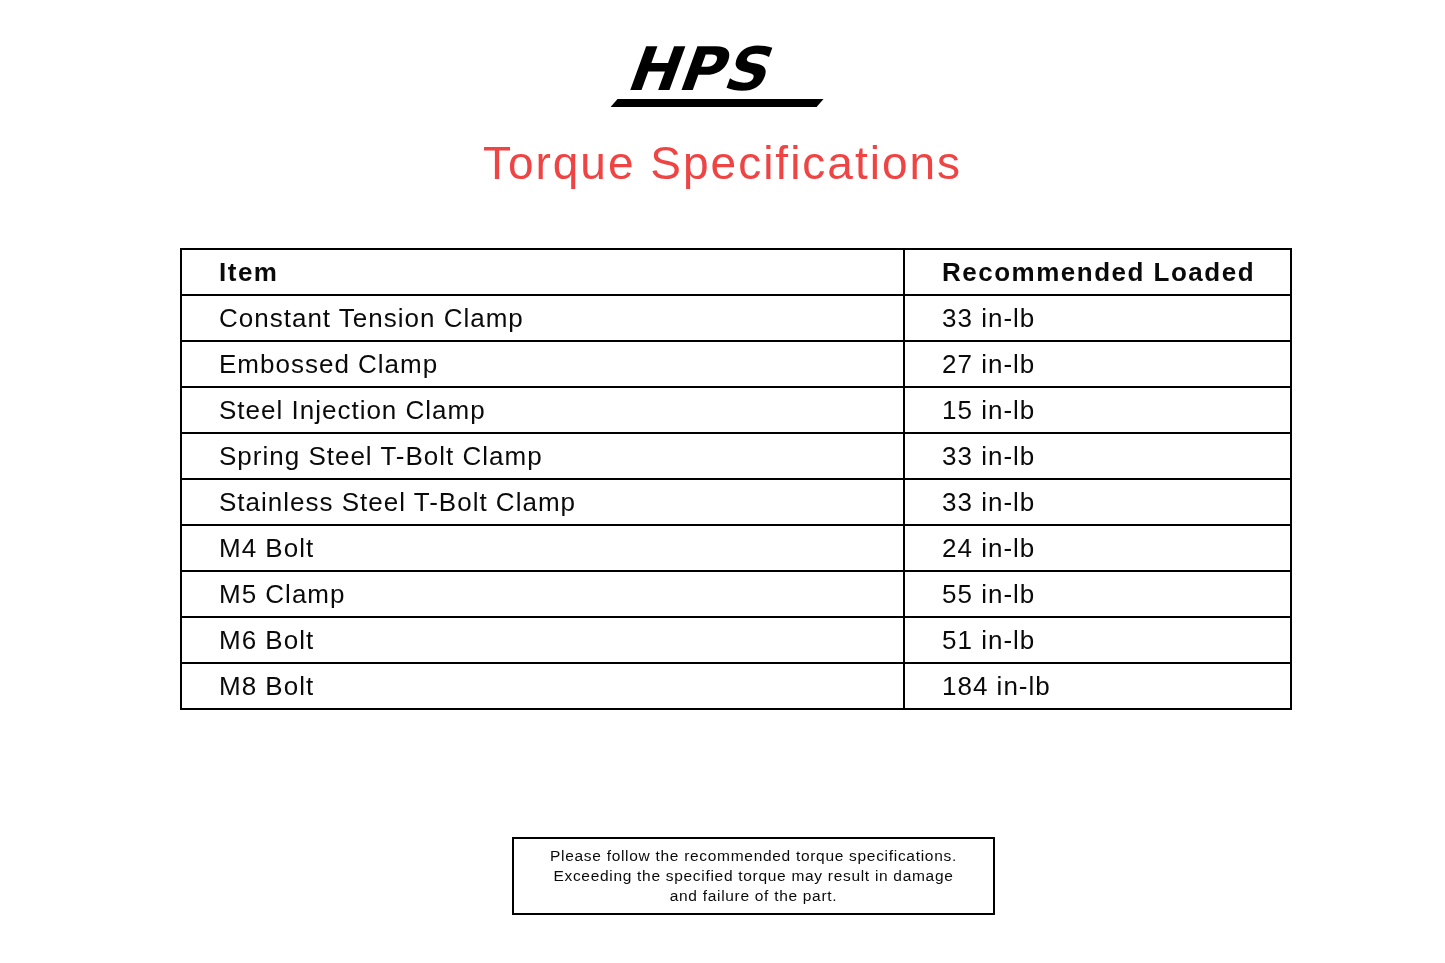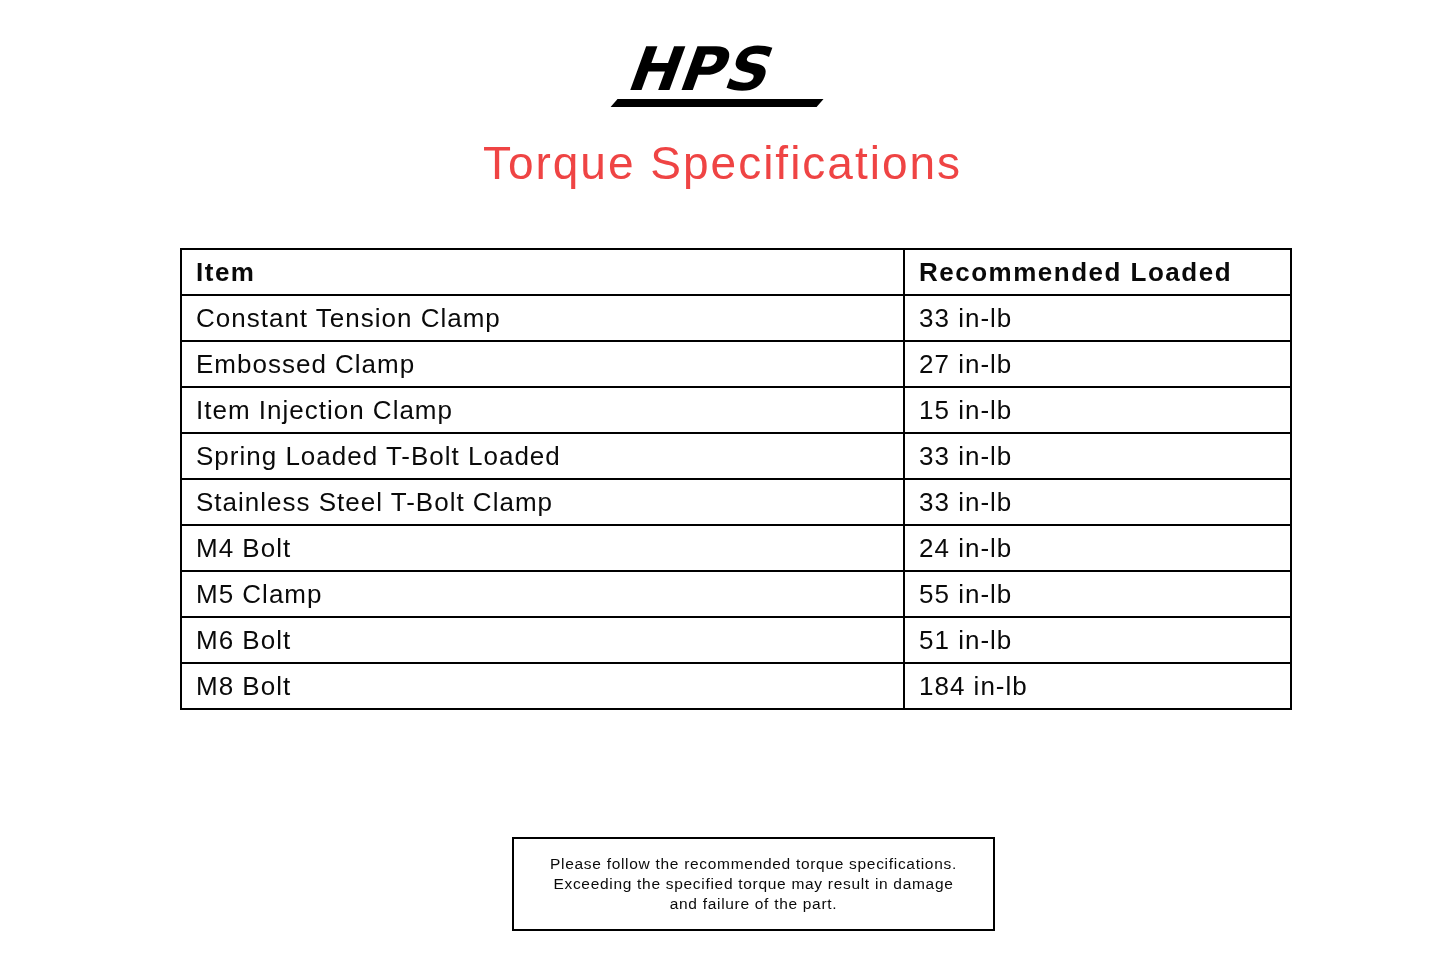--- a/index.html
+++ b/index.html
@@ -42,42 +42,42 @@
     top: 248px;
     width: 1110px;
     border-collapse: collapse;
     table-layout: fixed;
     background: #ffffff;
   }
   table.spec-table th,
   table.spec-table td {
     border: 2px solid #000000;
     height: 46px;
-    padding: 0 10px 0 14px;
+    padding: 0 10px 0 37px;
     vertical-align: middle;
     text-align: left;
     font-size: 26px;
     letter-spacing: 1px;
     color: #0a0a0a;
     white-space: nowrap;
     overflow: hidden;
   }
   table.spec-table th {
     font-weight: 700;
     font-size: 26px;
     letter-spacing: 1.5px;
   }
 
   
   .note-box {
     position: absolute;
     left: 512px;
     top: 837px;
     width: 483px;
-    height: 94px;
+    height: 78px;
     border: 2px solid #000000;
     display: flex;
     flex-direction: column;
     justify-content: center;
     align-items: center;
     background: #ffffff;
   }
   .note-line {
     font-size: 15.5px;
     line-height: 20px;
@@ -117,25 +117,25 @@
     <tbody>
       <tr>
         <td>Constant Tension Clamp</td>
         <td>33 in-lb</td>
       </tr>
       <tr>
         <td>Embossed Clamp</td>
         <td>27 in-lb</td>
       </tr>
       <tr>
-        <td>Item Injection Clamp</td>
+        <td>Steel Injection Clamp</td>
         <td>15 in-lb</td>
       </tr>
       <tr>
-        <td>Spring Loaded T-Bolt Loaded</td>
+        <td>Spring Steel T-Bolt Clamp</td>
         <td>33 in-lb</td>
       </tr>
       <tr>
         <td>Stainless Steel T-Bolt Clamp</td>
         <td>33 in-lb</td>
       </tr>
       <tr>
         <td>M4 Bolt</td>
         <td>24 in-lb</td>
       </tr>

